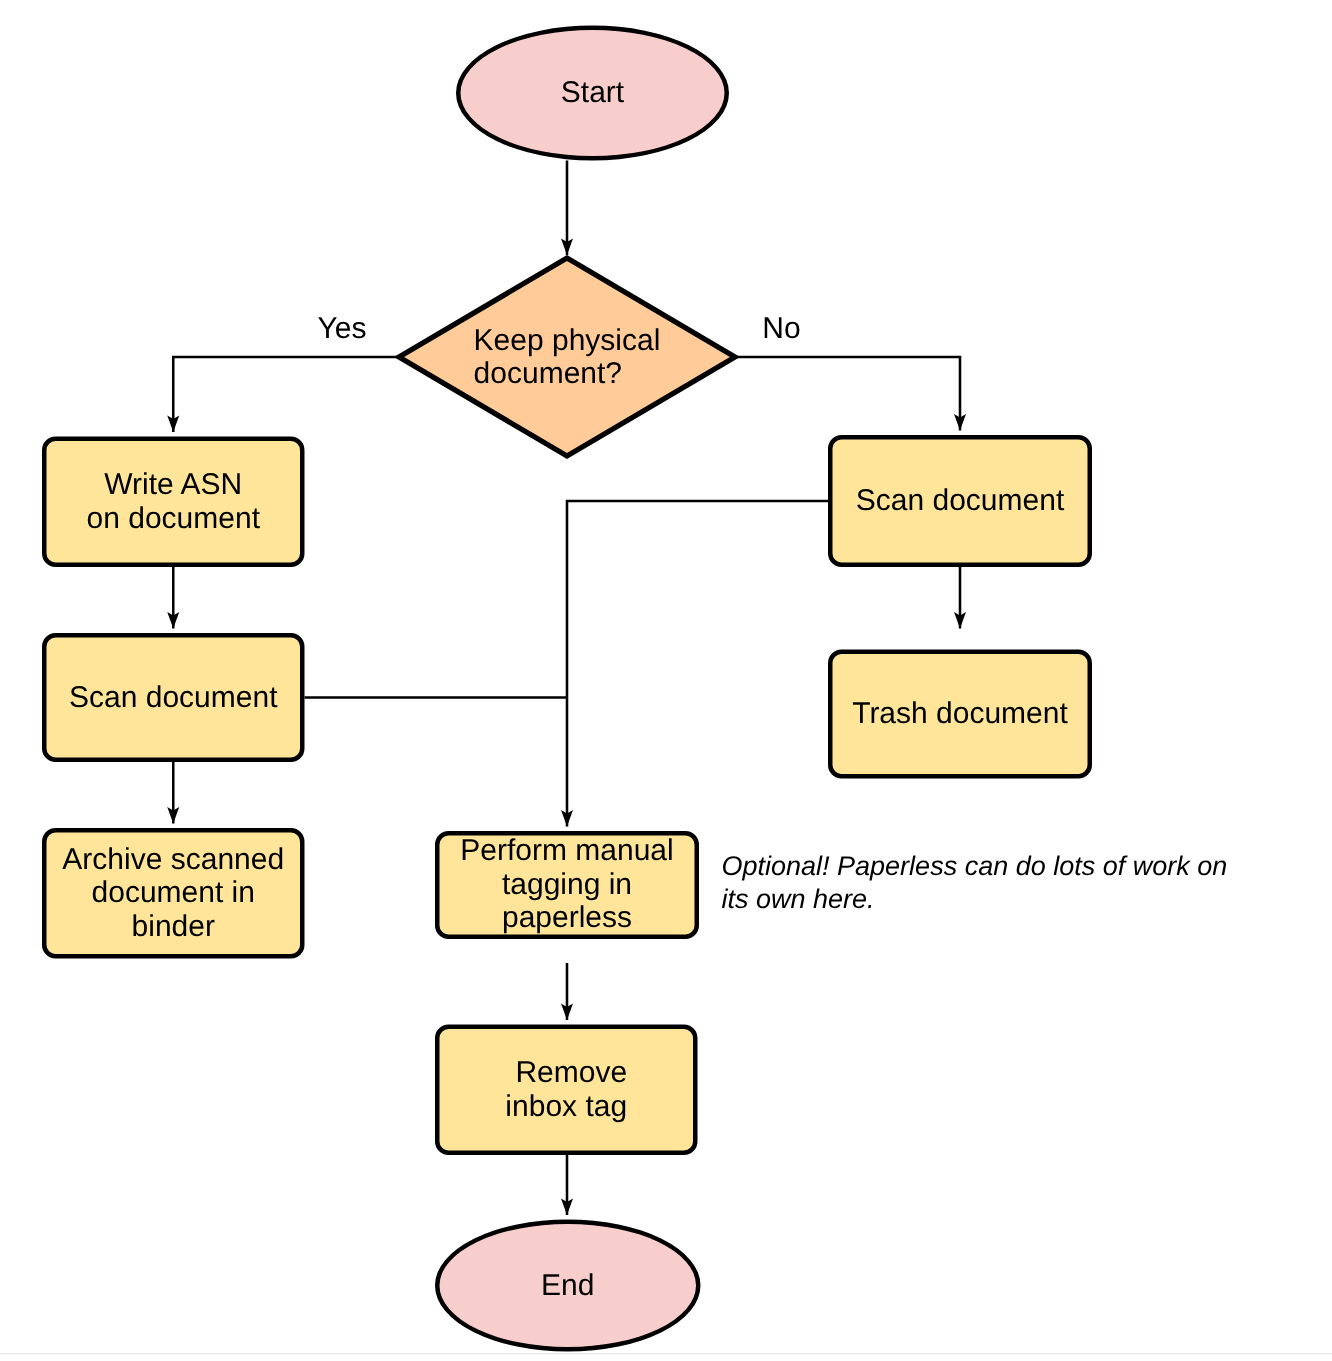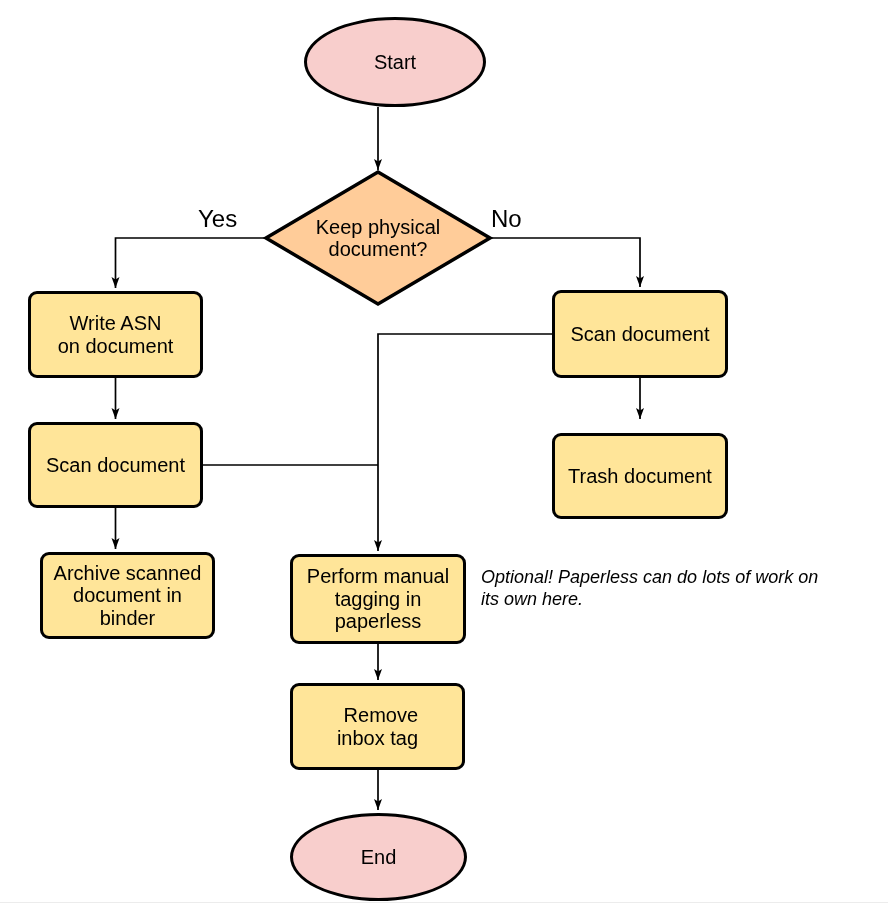--- a/index.html
+++ b/index.html
@@ -52,30 +52,30 @@
     border: 3px solid #000000;
     border-radius: 50%;
   }
   .decision-label {
     position: absolute;
     left: 266px; top: 172px;
     width: 224px; height: 132px;
     display: flex;
     align-items: center;
     justify-content: center;
-    text-align: center;
+    text-align: left;
     font-size: 20px;
     line-height: 22.4px;
   }
   .node-text { white-space: pre-line; }
   .edge-label {
     position: absolute;
     width: 60px;
-    text-align: left;
-    font-size: 24px;
+    text-align: center;
+    font-size: 20px;
     line-height: 22px;
   }
   .annotation {
     position: absolute;
     left: 481px;
     top: 566px;
     font-size: 18px;
     line-height: 22.4px;
     font-style: italic;
     white-space: pre-line;
@@ -137,35 +137,35 @@
 
   <div class="node process" style="left:28px; top:291px; width:175px; height:87px;justify-content:center;">
     <span class="node-text">Write ASN
 on document</span>
   </div>
 
   <div class="node process" style="left:28px; top:422px; width:175px; height:86px;">
     <span class="node-text">Scan document</span>
   </div>
 
-  <div class="node process" style="left:28px; top:552px; width:175px; height:87px;margin-left:12px;">
+  <div class="node process" style="left:28px; top:552px; width:175px; height:87px;">
     <span class="node-text">Archive scanned
 document in
 binder</span>
   </div>
 
   <div class="node process" style="left:552px; top:290px; width:176px; height:88px;">
     <span class="node-text">Scan document</span>
   </div>
 
   <div class="node process" style="left:552px; top:422px; width:176px; height:86px;margin-top:11px;">
     <span class="node-text">Trash document</span>
   </div>
 
-  <div class="node process" style="left:290px; top:554px; width:176px; height:90px;">
+  <div class="node process" style="left:290px; top:554px; width:176px; height:72px;">
     <span class="node-text">Perform manual
 tagging in
 paperless</span>
   </div>
 
   <div class="annotation">Optional! Paperless can do lots of work on
 its own here.</div>
 
   <div class="node process" style="left:290px; top:683px; width:175px; height:87px;text-align:right;">
     <span class="node-text">Remove

